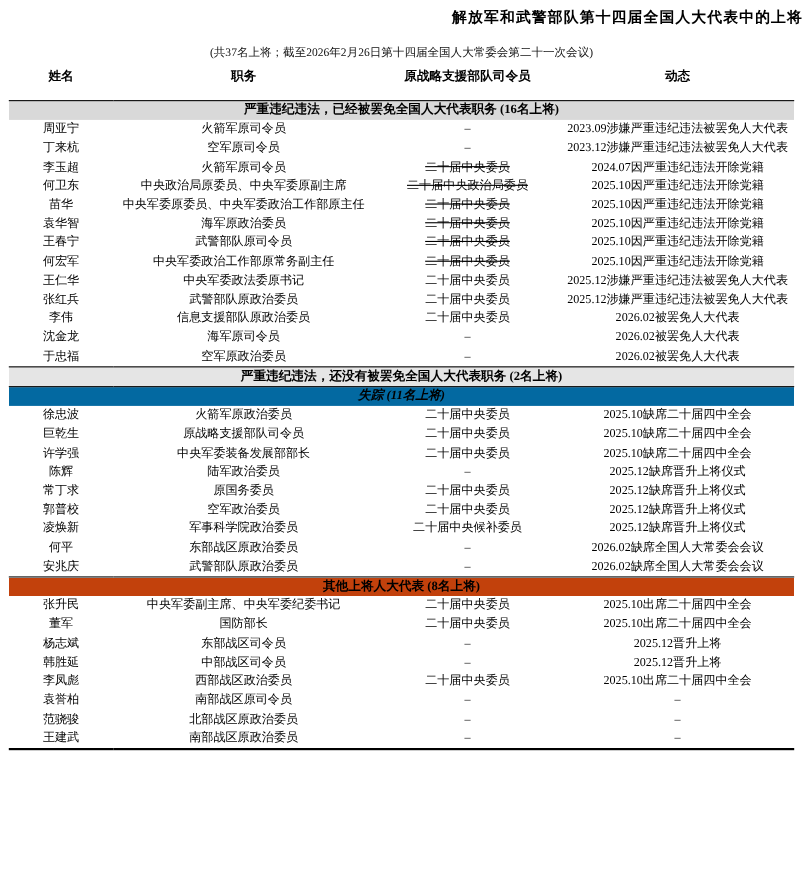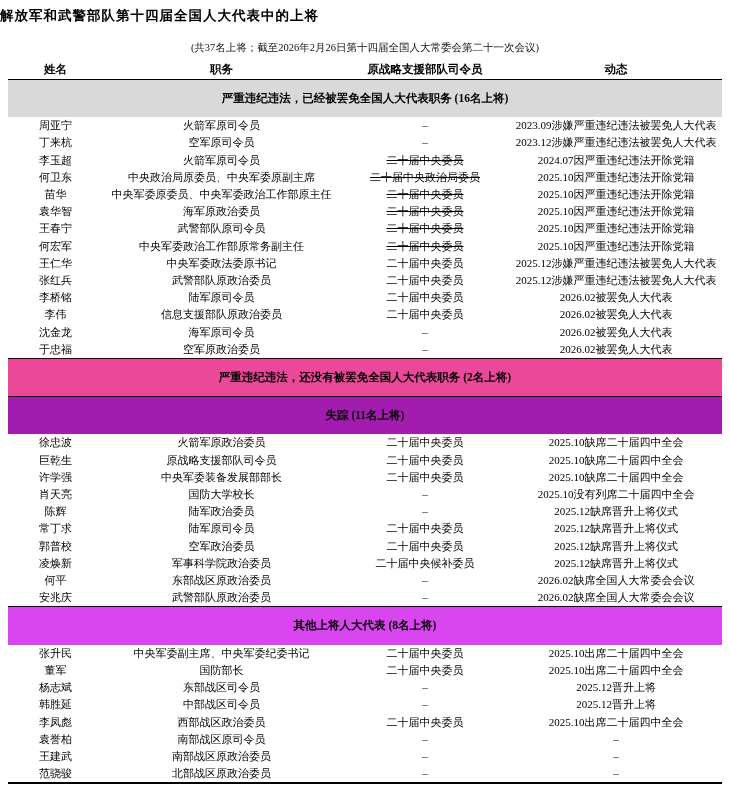--- a/index.html
+++ b/index.html
@@ -3,42 +3,42 @@
 <meta charset="utf-8">
 <style>
   html,body{margin:0;padding:0;background:#ffffff;}
   body{
     width:730px;height:800px;overflow:hidden;
     font-family:"Liberation Serif","DejaVu Serif",serif;
     color:#000;
   }
   .page{padding-top:7px;}
   .doc-title{
-    text-align:left;font-size:13.5px;font-weight:bold;
+    text-align:right;font-size:13.5px;font-weight:bold;
     letter-spacing:1px;margin:0 0 3px 0;
   }
   .doc-subtitle{
     text-align:center;font-size:10.5px;margin:16px 0 6px 0;color:#111;
   }
   table.generals{
     width:714px;margin:0 auto;border-collapse:collapse;table-layout:fixed;
     font-size:11px;
   }
   col.c-name{width:95px;}
   col.c-position{width:237px;}
   col.c-cc{width:170px;}
   col.c-status{width:212px;}
   thead th{
     font-size:11.5px;font-weight:bold;text-align:center;
-    height:16px;padding:0 0 2px 0;border-bottom:1.5px solid #000;
+    height:16px;padding:0 0 14px 0;border-bottom:1.5px solid #000;
     white-space:nowrap;overflow:hidden;
   }
   tr.section-row td{
     font-weight:bold;text-align:center;height:17.2px;
-    border-top:1px solid #000;padding:10px;font-size:11.5px;
+    border-top:1px solid #000;padding:0;font-size:11.5px;
     white-space:nowrap;overflow:hidden;
   }
   tbody td{
     text-align:center;height:17.2px;padding:0;line-height:17.2px;
     white-space:nowrap;overflow:hidden;
   }
   table.generals{border-bottom:2px solid #000;}
   .struck{text-decoration:line-through;}
 </style>
 </head>
@@ -121,82 +121,70 @@
           <td>二十届中央委员</td>
           <td>2025.12涉嫌严重违纪违法被罢免人大代表</td>
         </tr>
         <tr>
           <td>张红兵</td>
           <td>武警部队原政治委员</td>
           <td>二十届中央委员</td>
           <td>2025.12涉嫌严重违纪违法被罢免人大代表</td>
         </tr>
         <tr>
-          <td>李桥铭</td>
-          <td>陆军原司令员</td>
-          <td>二十届中央委员</td>
-          <td>2026.02被罢免人大代表</td>
-        </tr>
-        <tr>
           <td>李伟</td>
           <td>信息支援部队原政治委员</td>
           <td>二十届中央委员</td>
           <td>2026.02被罢免人大代表</td>
         </tr>
         <tr>
           <td>沈金龙</td>
           <td>海军原司令员</td>
           <td>–</td>
           <td>2026.02被罢免人大代表</td>
         </tr>
         <tr>
           <td>于忠福</td>
           <td>空军原政治委员</td>
           <td>–</td>
           <td>2026.02被罢免人大代表</td>
         </tr>
         <tr class="section-row">
-          <td colspan="4" style="background: #ec4899;">严重违纪违法，还没有被罢免全国人大代表职务 (2名上将)</td>
-        </tr>
-        <tr class="section-row">
-          <td colspan="4" style="background: #a21caf;">失踪 (11名上将)</td>
+          <td colspan="4" style="background: #e5e5e5;">严重违纪违法，还没有被罢免全国人大代表职务 (2名上将)</td>
+        </tr>
+        <tr class="section-row">
+          <td colspan="4" style="background: #0369a1; font-style: italic;">失踪 (11名上将)</td>
         </tr>
         <tr>
           <td>徐忠波</td>
           <td>火箭军原政治委员</td>
           <td>二十届中央委员</td>
           <td>2025.10缺席二十届四中全会</td>
         </tr>
         <tr>
           <td>巨乾生</td>
           <td>原战略支援部队司令员</td>
           <td>二十届中央委员</td>
           <td>2025.10缺席二十届四中全会</td>
         </tr>
         <tr>
           <td>许学强</td>
           <td>中央军委装备发展部部长</td>
           <td>二十届中央委员</td>
           <td>2025.10缺席二十届四中全会</td>
         </tr>
         <tr>
-          <td>肖天亮</td>
-          <td>国防大学校长</td>
-          <td>–</td>
-          <td>2025.10没有列席二十届四中全会</td>
-        </tr>
-        <tr>
           <td>陈辉</td>
           <td>陆军政治委员</td>
           <td>–</td>
           <td>2025.12缺席晋升上将仪式</td>
         </tr>
         <tr>
           <td>常丁求</td>
-          <td>陆军原司令员</td>
+          <td>原国务委员</td>
           <td>二十届中央委员</td>
           <td>2025.12缺席晋升上将仪式</td>
         </tr>
         <tr>
           <td>郭普校</td>
           <td>空军政治委员</td>
           <td>二十届中央委员</td>
           <td>2025.12缺席晋升上将仪式</td>
         </tr>
         <tr>
@@ -211,21 +199,21 @@
           <td>–</td>
           <td>2026.02缺席全国人大常委会会议</td>
         </tr>
         <tr>
           <td>安兆庆</td>
           <td>武警部队原政治委员</td>
           <td>–</td>
           <td>2026.02缺席全国人大常委会会议</td>
         </tr>
         <tr class="section-row">
-          <td colspan="4" style="background: #d946ef;">其他上将人大代表 (8名上将)</td>
+          <td colspan="4" style="background: #c2410c;">其他上将人大代表 (8名上将)</td>
         </tr>
         <tr>
           <td>张升民</td>
           <td>中央军委副主席、中央军委纪委书记</td>
           <td>二十届中央委员</td>
           <td>2025.10出席二十届四中全会</td>
         </tr>
         <tr>
           <td>董军</td>
           <td>国防部长</td>
@@ -250,26 +238,26 @@
           <td>二十届中央委员</td>
           <td>2025.10出席二十届四中全会</td>
         </tr>
         <tr>
           <td>袁誉柏</td>
           <td>南部战区原司令员</td>
           <td>–</td>
           <td>–</td>
         </tr>
         <tr>
+          <td>范骁骏</td>
+          <td>北部战区原政治委员</td>
+          <td>–</td>
+          <td>–</td>
+        </tr>
+        <tr>
           <td>王建武</td>
           <td>南部战区原政治委员</td>
-          <td>–</td>
-          <td>–</td>
-        </tr>
-        <tr>
-          <td>范骁骏</td>
-          <td>北部战区原政治委员</td>
           <td>–</td>
           <td>–</td>
         </tr>
       </tbody>
   </table>
 </div>
 
 </body></html>

